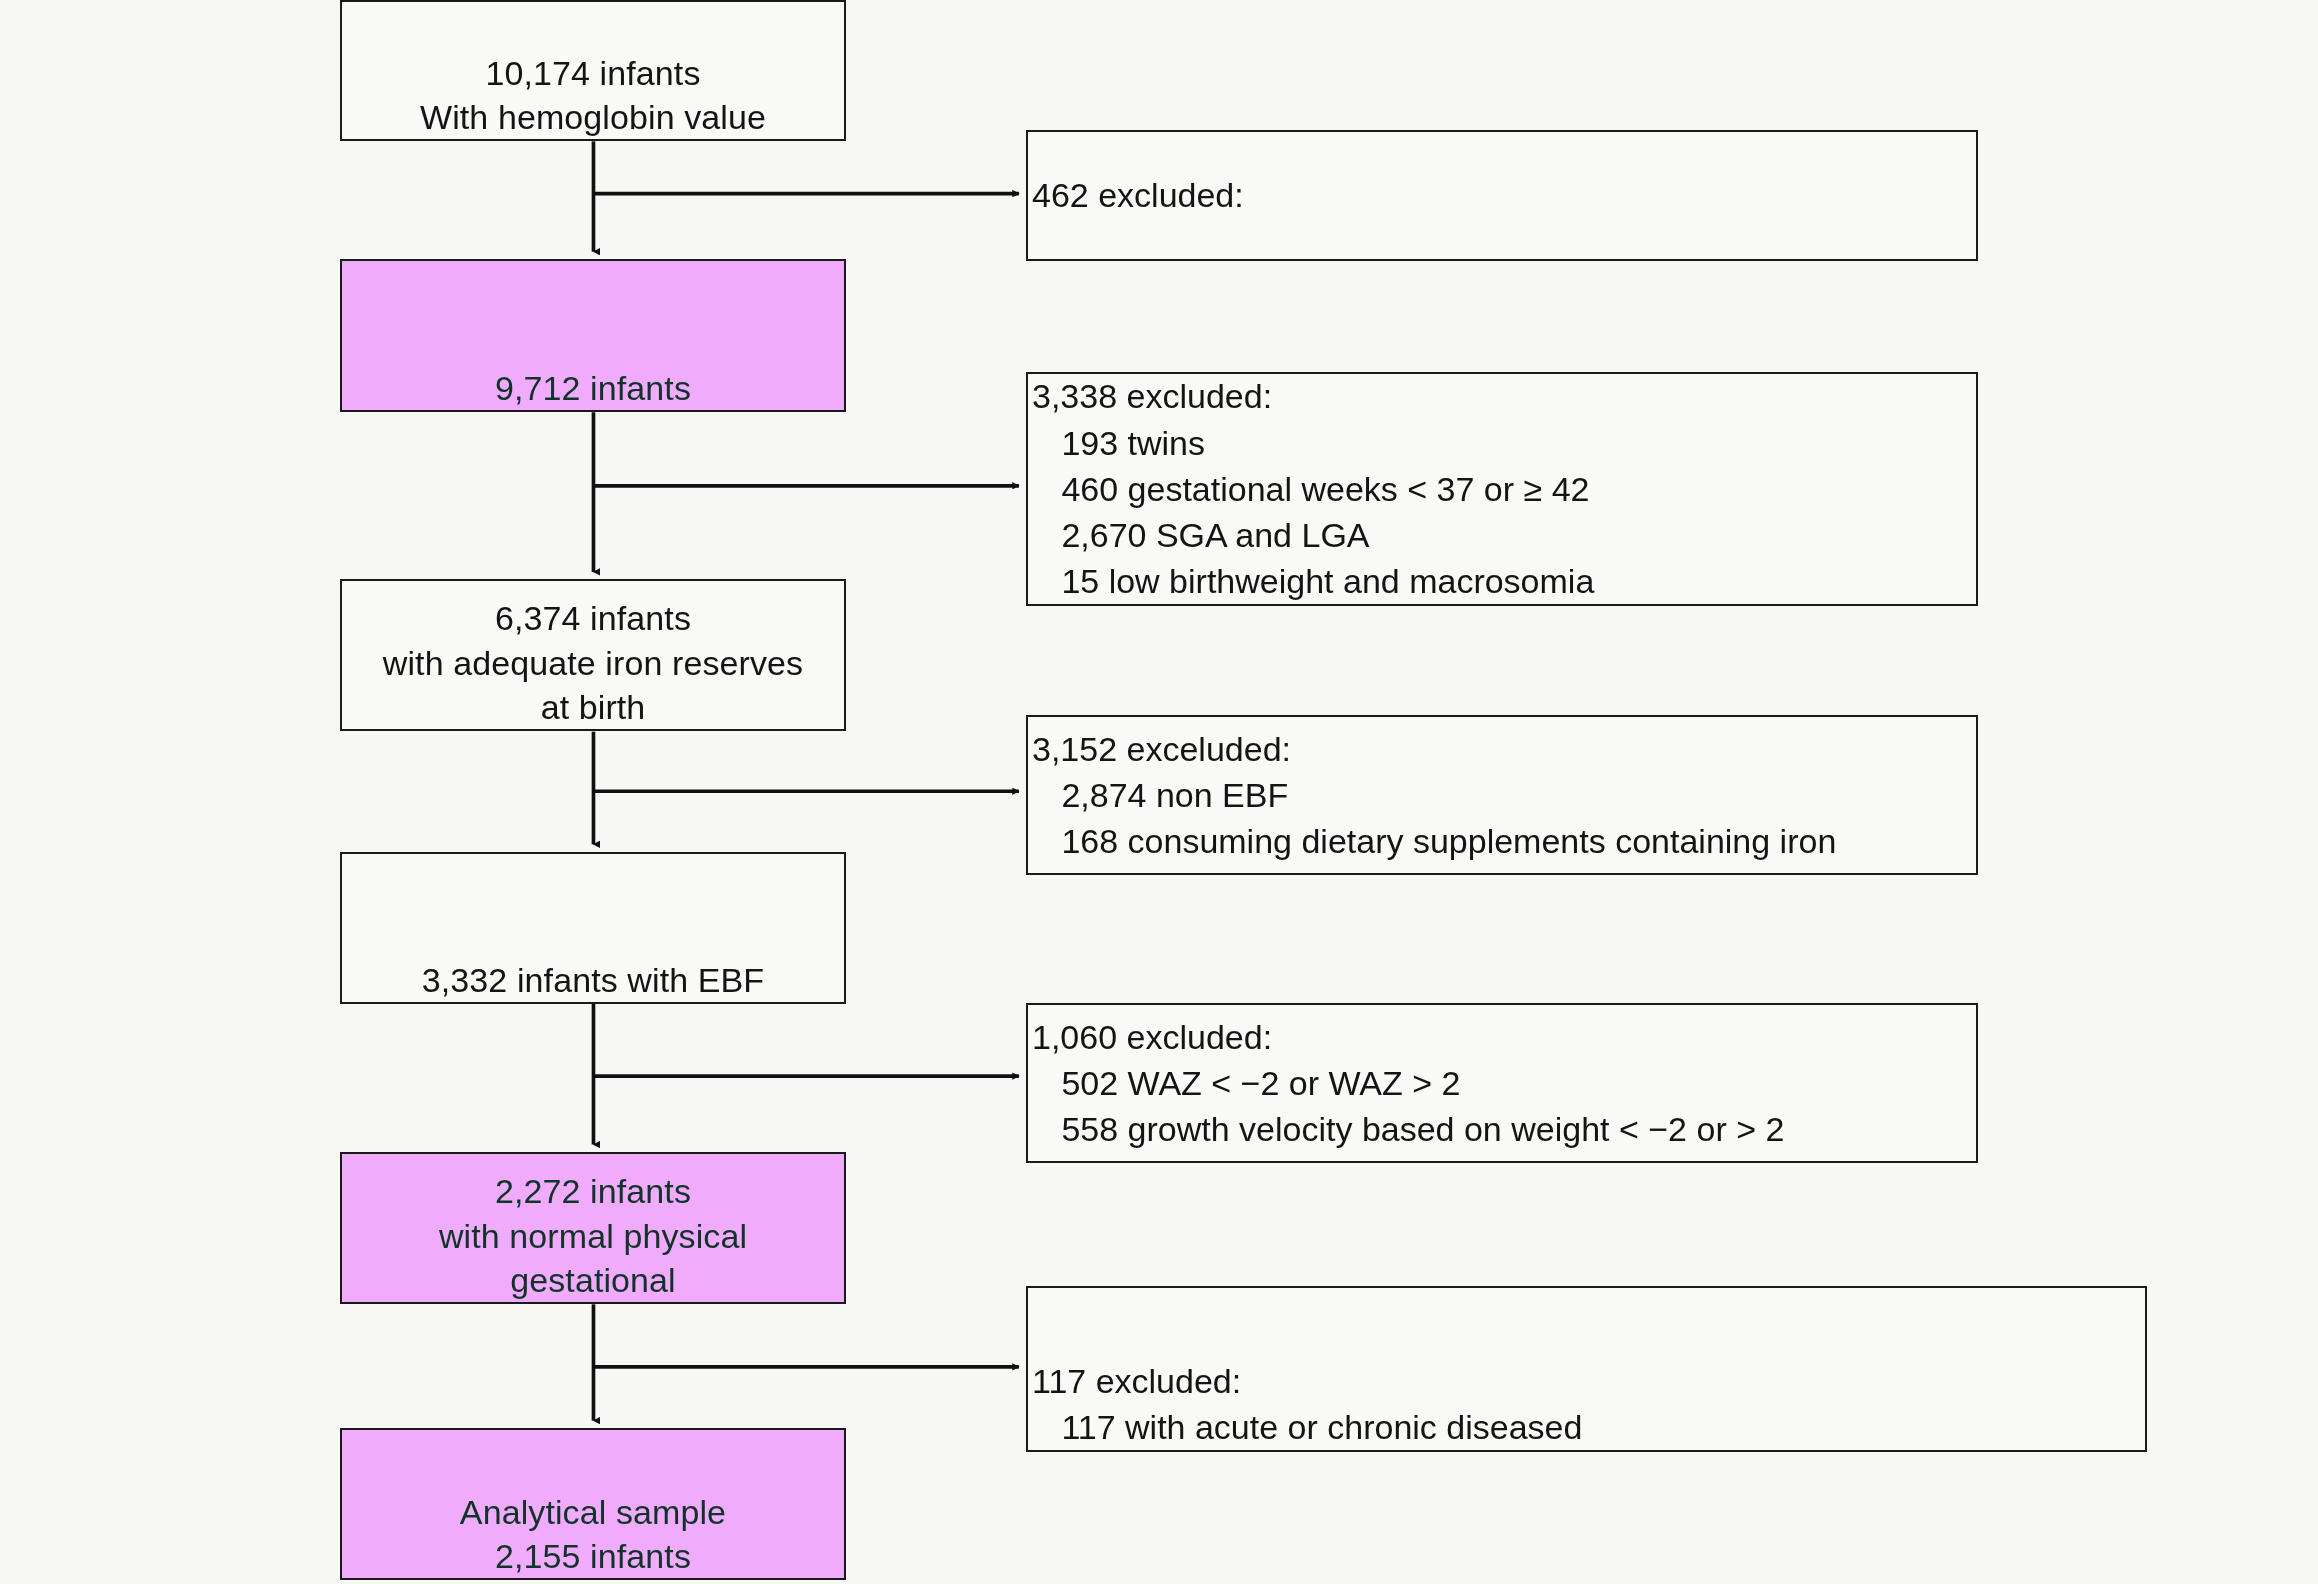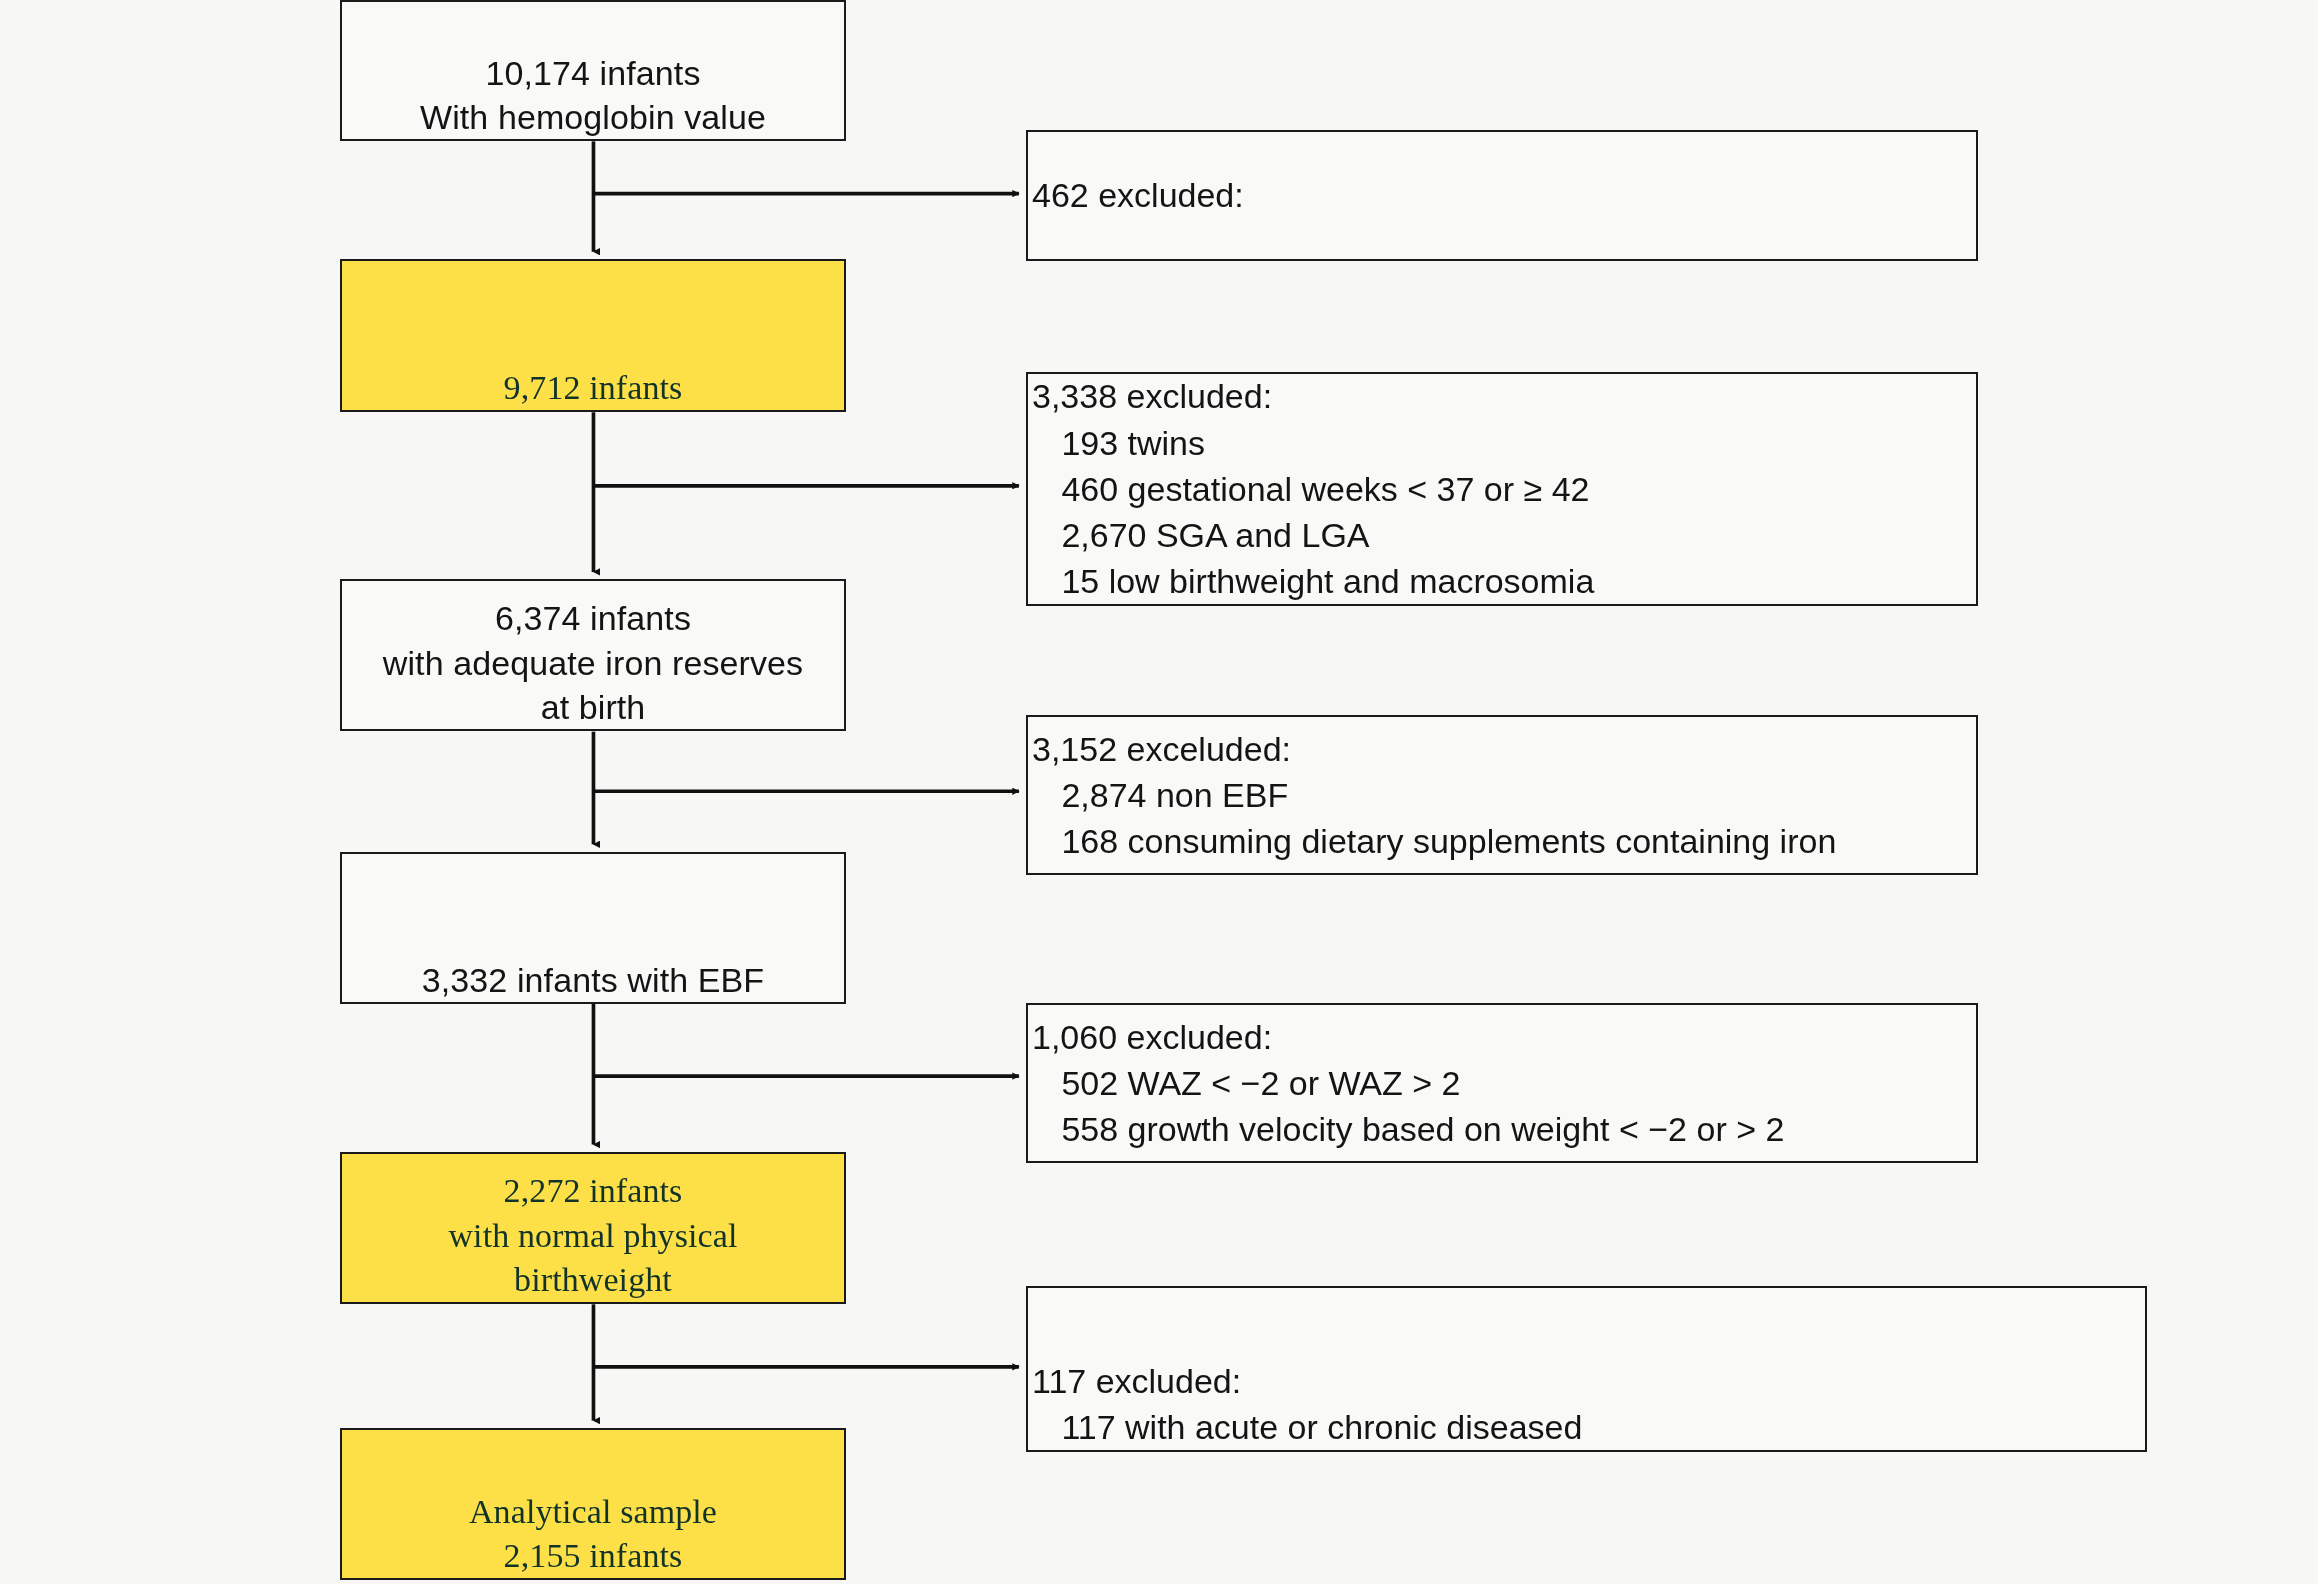--- a/index.html
+++ b/index.html
@@ -30,23 +30,22 @@
     line-height: 1.30;
     letter-spacing: 0.1px;
   }
   .node .lines {
     text-align: center;
     width: 100%;
     padding: 0 10.3px;
     box-sizing: border-box;
   }
   .node.green {
-    background: #fde047;
+    background: #f0abfc;
     color: #12332a;
-    font-family: Liberation Serif, serif;
   }
   .excl {
     position: absolute;
     box-sizing: border-box;
     border: 2.9px solid #1a1a1a;
     background: #f9f9f7;
     display: flex;
     align-items: center;
     justify-content: flex-start;
     color: #141414;
@@ -124,21 +123,21 @@
       </div>
       <div class="node" style="left: 340px; top: 852px; width: 506px; height: 152px;">
         <div class="lines">
           <div>3,332 infants with EBF</div>
         </div>
       </div>
       <div class="node green" style="left: 340px; top: 1152px; width: 506px; height: 152px;">
         <div class="lines">
           <div>2,272 infants</div>
           <div>with normal physical</div>
-          <div>birthweight</div>
+          <div>gestational</div>
         </div>
       </div>
       <div class="node green" style="left: 340px; top: 1428px; width: 506px; height: 152px;">
         <div class="lines">
           <div>Analytical sample</div>
           <div>2,155 infants</div>
         </div>
       </div>
     </div>
   <div id="exclusion-nodes-layer">

